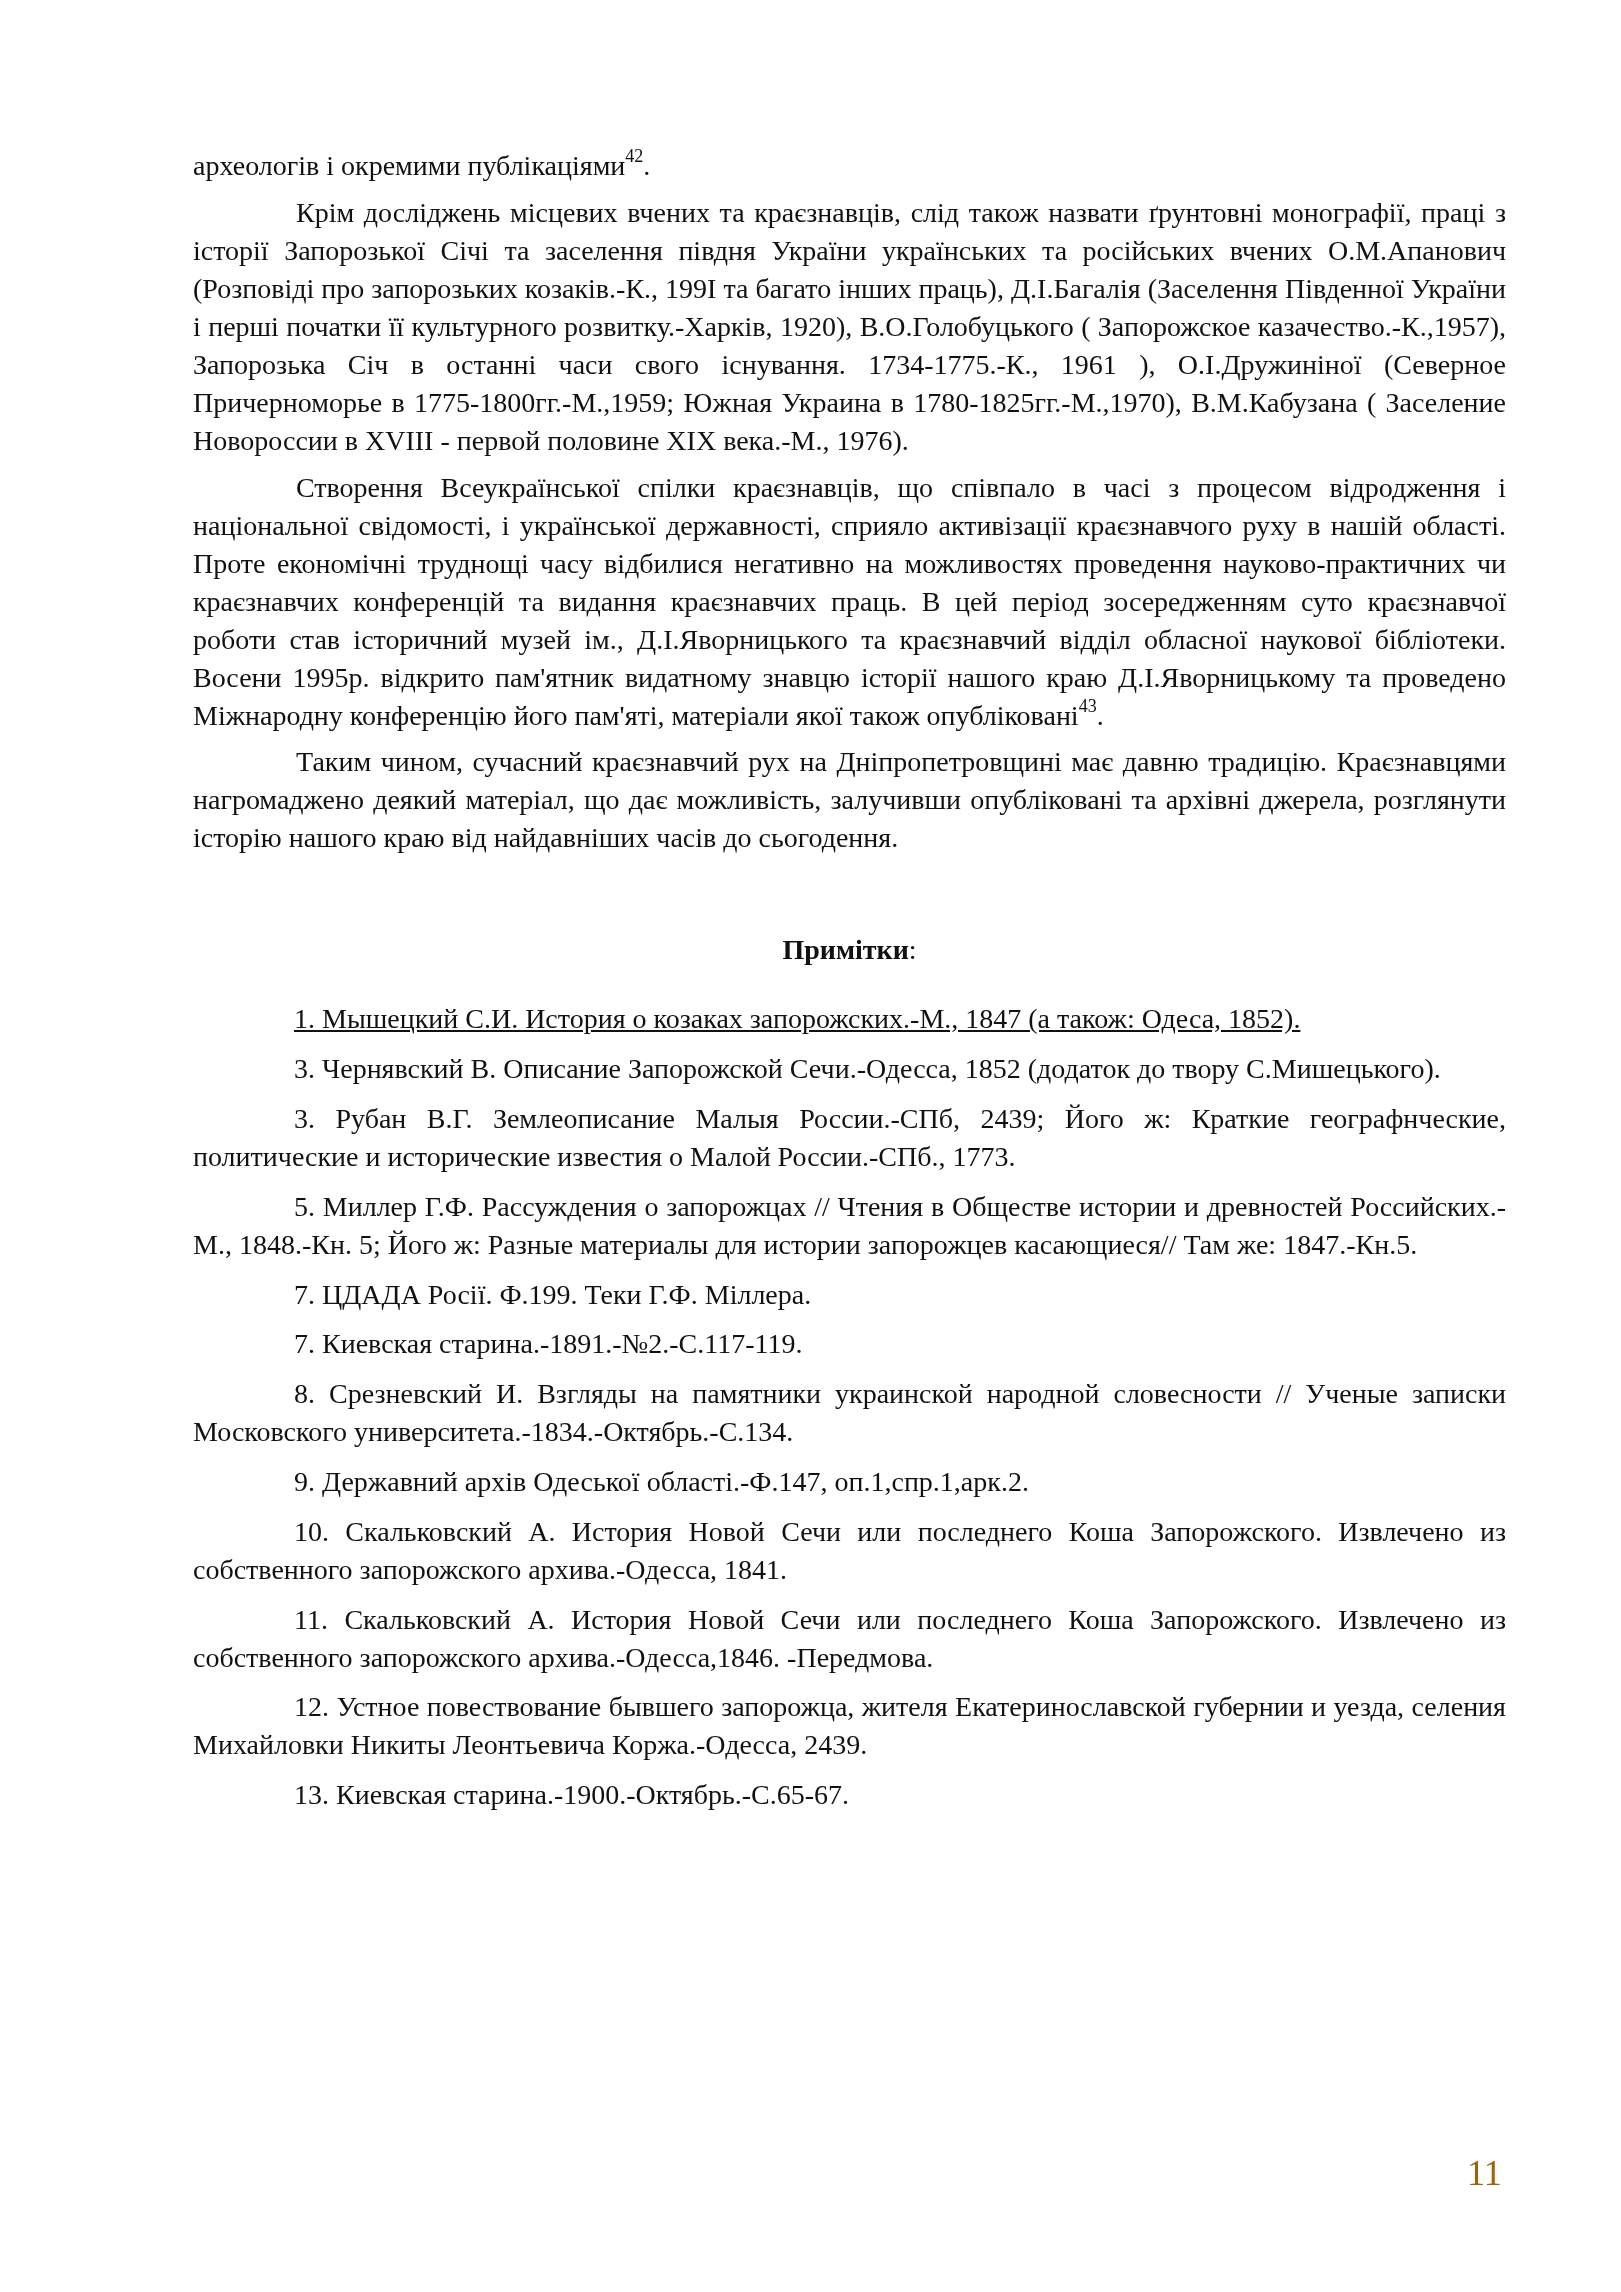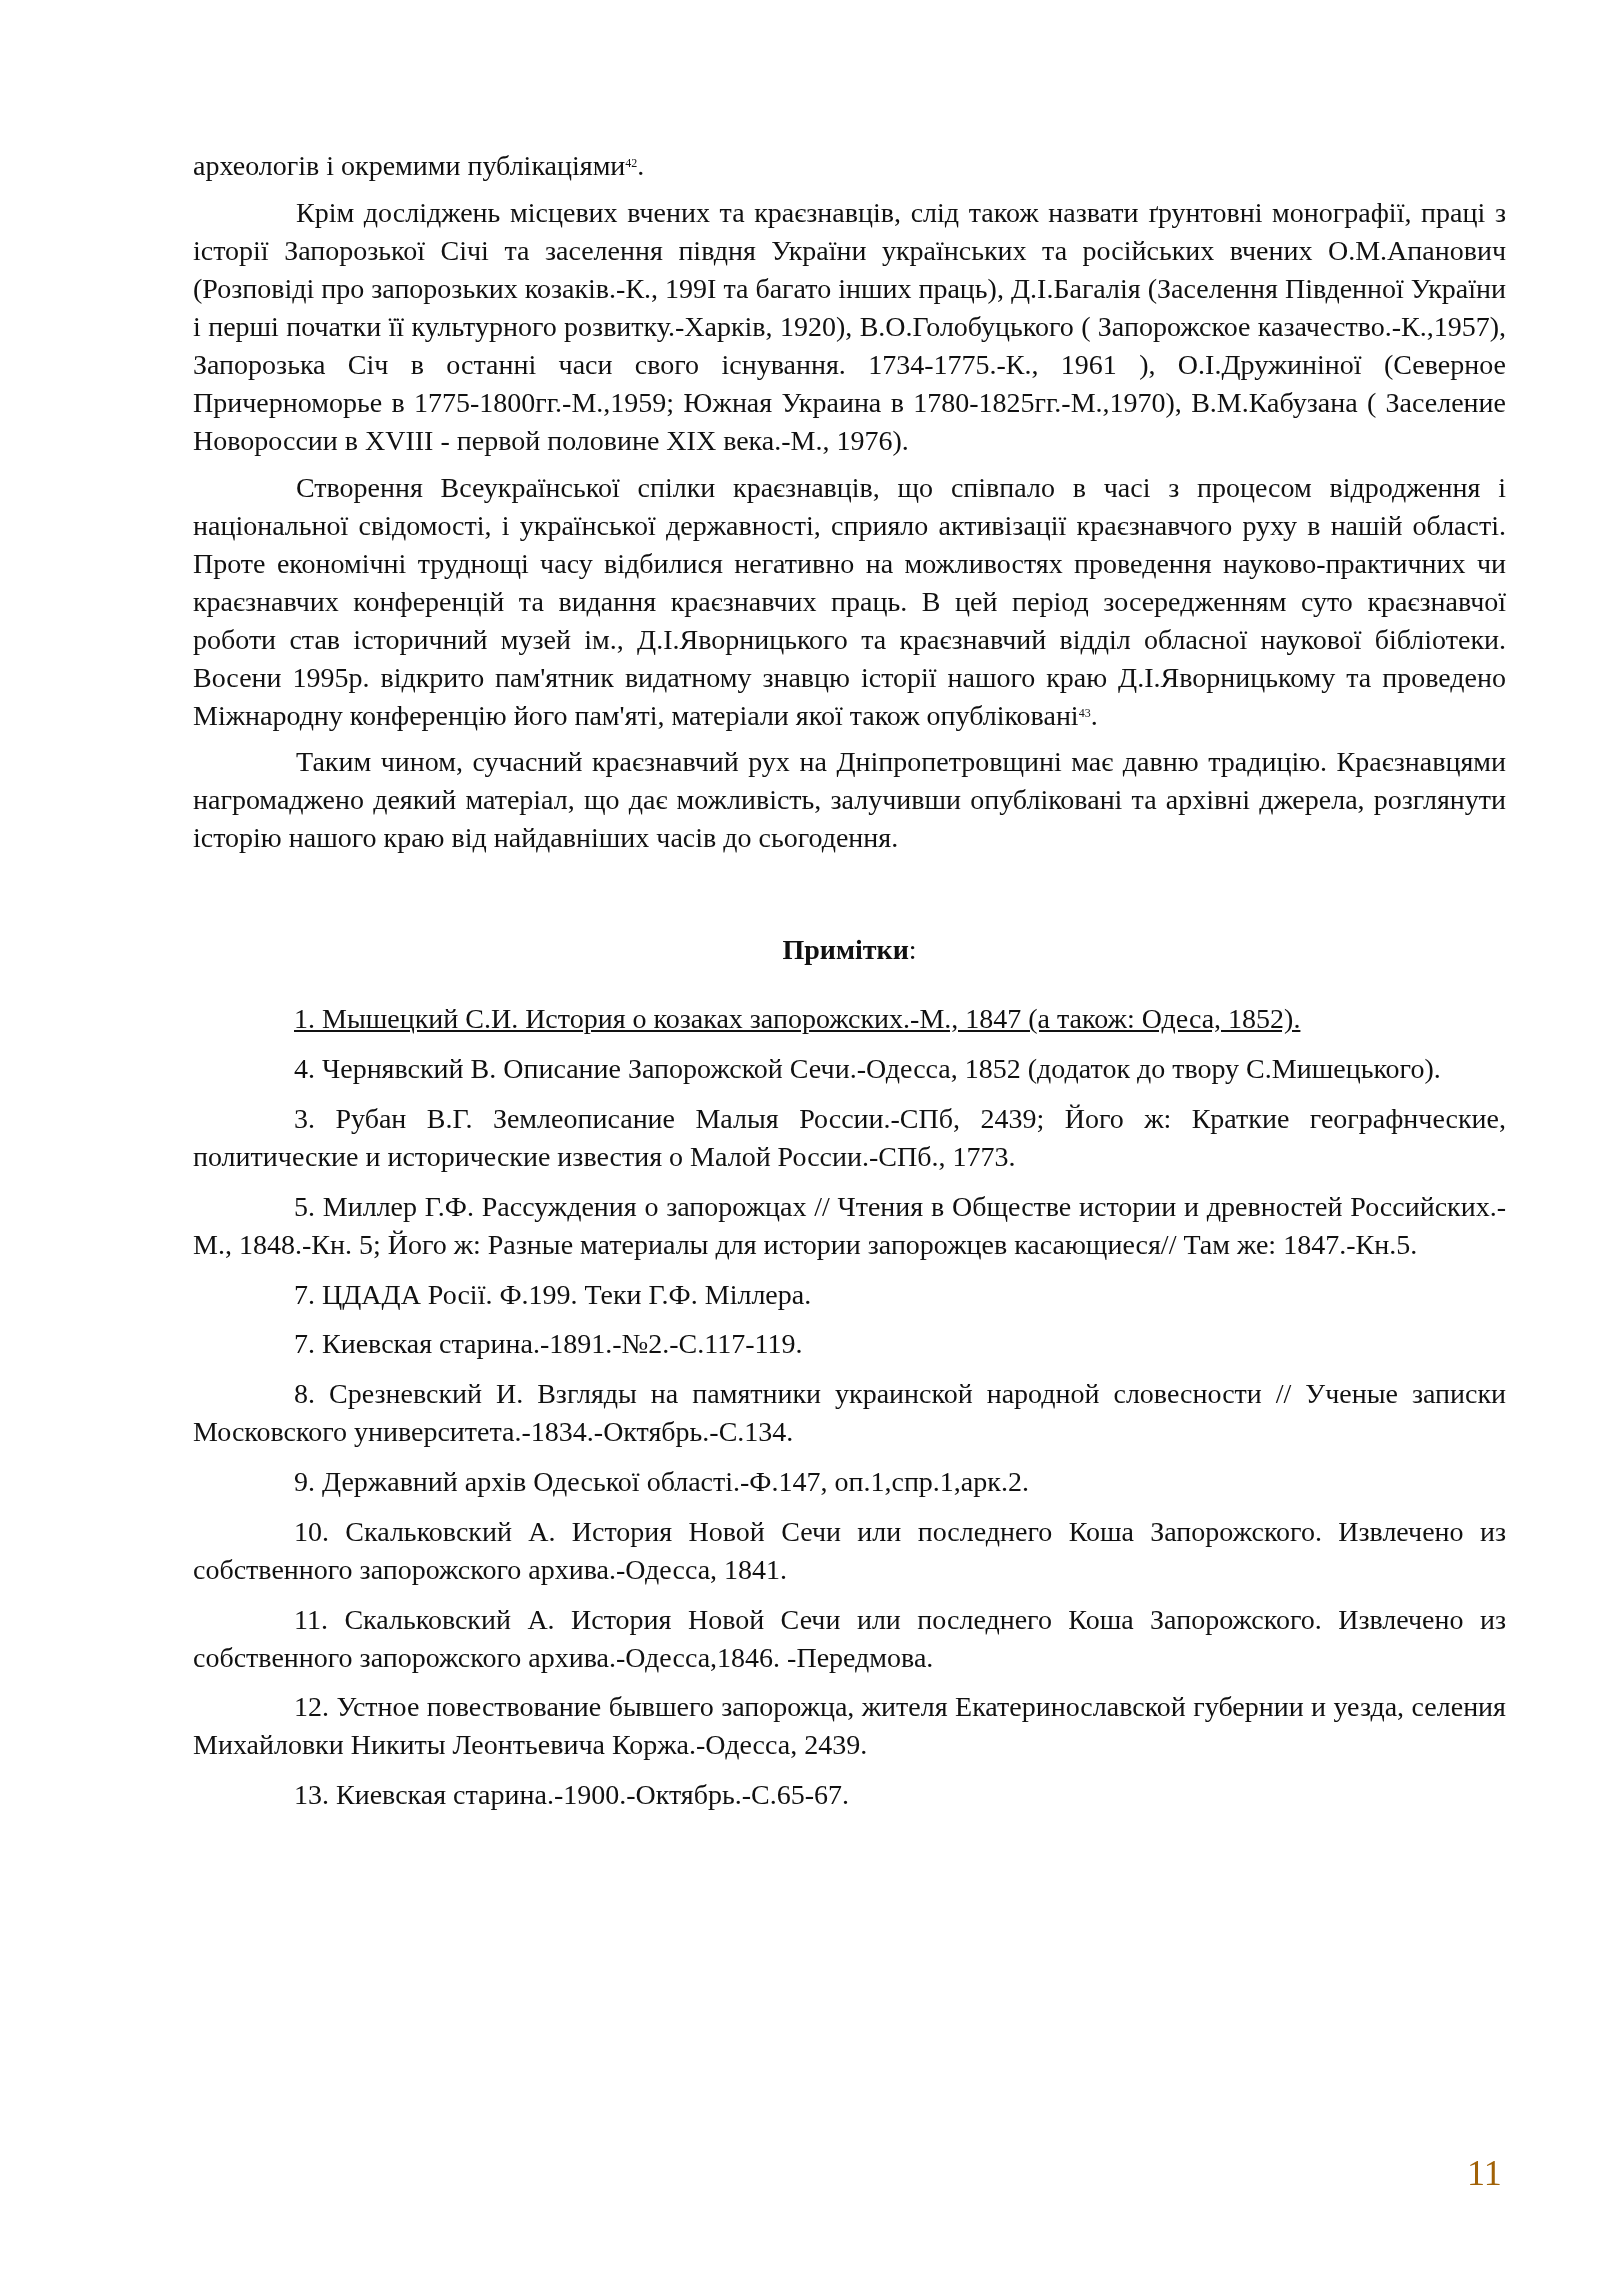--- a/index.html
+++ b/index.html
@@ -10,21 +10,21 @@
     top: 147px;
     width: 1313px;
     font-family: "Liberation Serif", "DejaVu Serif", serif;
     font-size: 28px;
     line-height: 38px;
     color: #111111;
   }
   p { margin: 0; text-align: justify; }
   .indent { text-indent: 103px; }
   .para-gap { margin-top: 8.8px; }
-  sup { font-size: 12px; line-height: 0; vertical-align: 0.7em; }
+  sup { font-size: 18px; line-height: 0; vertical-align: 0.7em; }
   .heading {
     text-align: center;
     margin-top: 74px;
     margin-bottom: 31px;
   }
   .heading b { font-weight: bold; font-family: Liberation Serif, serif; }
   .note { text-indent: 101px; text-align: justify; margin-top: 11.8px; }
   .note.first { margin-top: 0; text-decoration: underline; }
   .page-number {
     position: absolute;
@@ -45,21 +45,21 @@
   <p class="indent para-gap">Крім досліджень місцевих вчених та краєзнавців, слід також назвати ґрунтовні монографії, праці з історії Запорозької Січі та заселення півдня України українських та російських вчених О.М.Апанович (Розповіді про запорозьких козаків.-К., 199I   та багато інших праць), Д.І.Багалія (Заселення Південної України і перші початки її культурного розвитку.-Харків, 1920), В.О.Голобуцького ( Запорожское казачество.-К.,1957), Запорозька Січ в останні часи свого існування. 1734-1775.-К., 1961 ), О.І.Дружиніної (Северное Причерноморье в 1775-1800гг.-М.,1959; Южная Украина в 1780-1825гг.-М.,1970), В.М.Кабузана ( Заселение Новороссии в XVIII - первой половине XIX века.-М., 1976).</p>
 
   <p class="indent para-gap"><span>Створення Всеукраїнської спілки краєзнавців, що співпало в часі з процесом відродження і національної свідомості, і української державності, сприяло активізації краєзнавчого руху в нашій області. Проте економічні труднощі часу відбилися негативно на можливостях проведення науково-практичних чи краєзнавчих конференцій та видання краєзнавчих праць. В цей період зосередженням суто краєзнавчої роботи став історичний музей ім., Д.І.Яворницького та краєзнавчий відділ обласної наукової бібліотеки. Восени 1995р. відкрито пам'ятник видатному знавцю історії нашого краю Д.І.Яворницькому та проведено Міжнародну конференцію його пам'яті, матеріали якої також опубліковані</span><sup>43</sup><span>.</span></p>
 
   <p class="indent para-gap">Таким чином, сучасний краєзнавчий рух на Дніпропетровщині має давню традицію. Краєзнавцями нагромаджено деякий матеріал, що дає можливість, залучивши опубліковані та архівні джерела, розглянути історію нашого краю від найдавніших часів до сьогодення.</p>
 
   <p class="heading"><b>Примітки</b><span>:</span></p>
 
   <div>
     <p class="note first">1.  Мышецкий С.И. История о козаках запорожских.-М., 1847 (а також: Одеса, 1852).</p>
-    <p class="note">4.  Чернявский В. Описание Запорожской Сечи.-Одесса, 1852 (додаток до твору С.Мишецького).</p>
+    <p class="note">3.  Чернявский В. Описание Запорожской Сечи.-Одесса, 1852 (додаток до твору С.Мишецького).</p>
     <p class="note">3.  Рубан В.Г. Землеописание Малыя России.-СПб, 2439; Його ж: Краткие географнческие, политические и исторические известия о Малой России.-СПб., 1773.</p>
     <p class="note">5.  Миллер Г.Ф.  Рассуждения о запорожцах     // Чтения в Обществе истории и древностей Российских.-М., 1848.-Кн. 5; Його ж: Разные материалы для истории запорожцев касающиеся// Там же: 1847.-Кн.5.</p>
     <p class="note">7.  ЦДАДА Росії. Ф.199.  Теки  Г.Ф. Міллера.</p>
     <p class="note">7.  Киевская старина.-1891.-№2.-С.117-119.</p>
     <p class="note">8. Срезневский И. Взгляды на памятники украинской народной словесности // Ученые записки Московского университета.-1834.-Октябрь.-С.134.</p>
     <p class="note">9.  Державний архів Одеської області.-Ф.147, оп.1,спр.1,арк.2.</p>
     <p class="note">10. Скальковский А. История Новой Сечи или последнего Коша Запорожского. Извлечено из собственного запорожского архива.-Одесса, 1841.</p>
     <p class="note">11. Скальковский А. История Новой Сечи или последнего Коша Запорожского. Извлечено из собственного запорожского архива.-Одесса,1846. -Передмова.</p>
     <p class="note">12.  Устное повествование бывшего запорожца,  жителя Екатеринославской губернии и уезда, селения Михайловки Никиты Леонтьевича Коржа.-Одесса, 2439.</p>
     <p class="note">13.  Киевская старина.-1900.-Октябрь.-С.65-67.</p>

